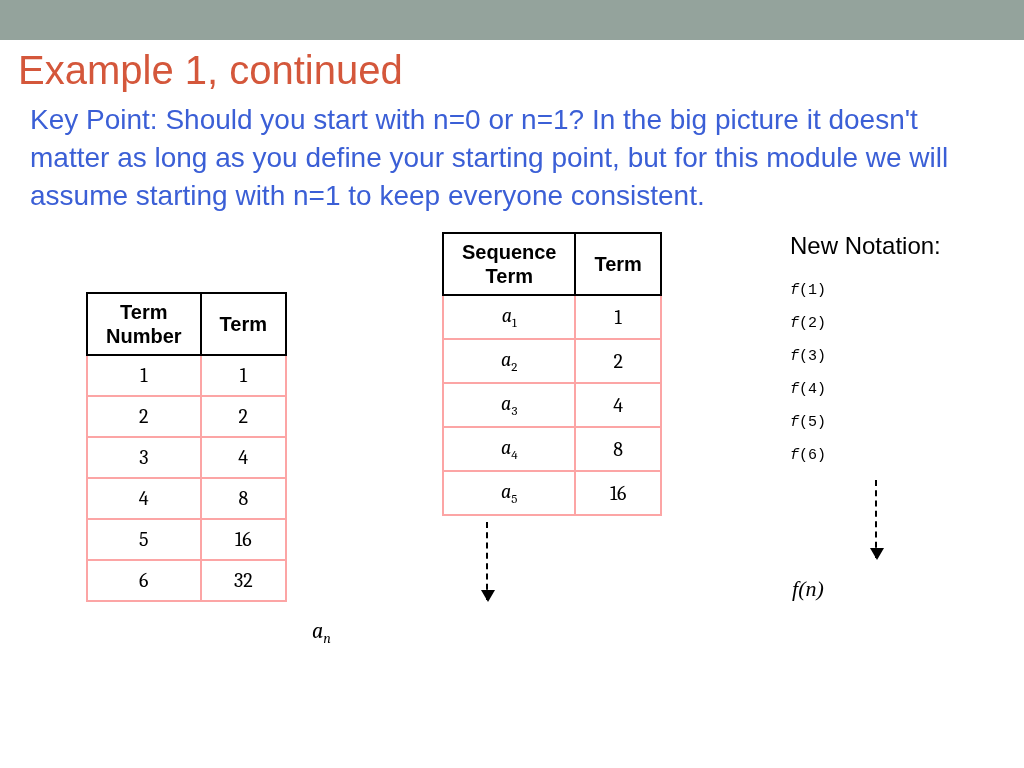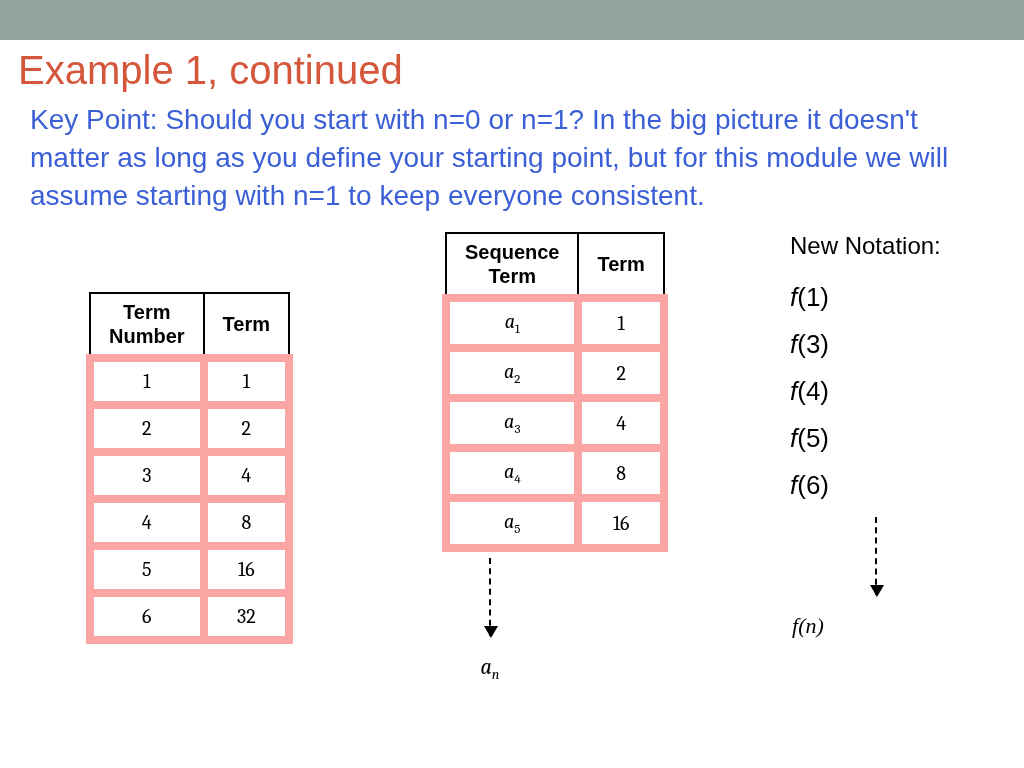--- a/index.html
+++ b/index.html
@@ -37,21 +37,21 @@
     font-size: 20px;
   }
   table.data th {
     border: 2px solid #000;
     padding: 6px 18px;
     text-align: center;
     font-weight: 700;
     line-height: 1.2;
   }
   table.data td {
-    border: 8px solid #fca5a5;
+    border: 2px solid #fca5a5;
     padding: 8px 14px;
     text-align: center;
     font-family: Cambria, Georgia, 'Times New Roman', serif;
     font-size: 20px;
   }
   .table1-wrap {
     position: absolute;
     left: 86px;
     top: 60px;
   }
@@ -64,22 +64,22 @@
     position: absolute;
     left: 790px;
     top: 0;
   }
   .notation-title {
     font-size: 24px;
     font-weight: 400;
     margin-bottom: 22px;
   }
   .fn-list {
-    font-family: Liberation Sans, sans-serif;
-    font-size: 26px;
+    font-family: Liberation Mono, monospace;
+    font-size: 15px;
     font-style: italic;
   }
   .fn-list div {
     margin-bottom: 16px;
   }
   .fn-list .num {
     font-style: normal;
   }
   .seq-term {
     font-family: Cambria, Georgia, 'Times New Roman', serif;
@@ -107,21 +107,21 @@
     bottom: -2px;
     left: -7px;
     border-left: 7px solid transparent;
     border-right: 7px solid transparent;
     border-top: 12px solid #000;
   }
   .arrow-label {
     font-family: Cambria, Georgia, 'Times New Roman', serif;
     font-style: italic;
     font-size: 22px;
-    text-align: center;
+    text-align: left;
     margin-top: 14px;
   }
   .arrow-label .sub {
     font-size: 0.65em;
     vertical-align: sub;
     font-style: italic;
   }
   .notation-arrow-wrap {
     margin-left: 22px;
     margin-top: 0;
@@ -218,20 +218,21 @@
     </div>
     <div class="arrow-label" style="margin-left:-130px;">
       <span class="seq-term"><span>a</span><span class="sub">n</span></span>
     </div>
   </div>
 
   <div class="notation-wrap">
     <div class="notation-title">New Notation:</div>
     <div class="fn-list" id="fnlist">
         <div><span>f</span><span class="num">(1)</span></div>
+        <div><span>f</span><span class="num">(2)</span></div>
         <div><span>f</span><span class="num">(3)</span></div>
         <div><span>f</span><span class="num">(4)</span></div>
         <div><span>f</span><span class="num">(5)</span></div>
         <div><span>f</span><span class="num">(6)</span></div>
       </div>
     <div class="arrow-wrap notation-arrow-wrap">
       <span class="dashed-arrow"></span>
     </div>
     <div class="arrow-label" style="text-align:left; margin-left:2px;font-family:Liberation Serif, serif;">
       <span>f</span><span class="num">(</span><span>n</span><span class="num">)</span>

